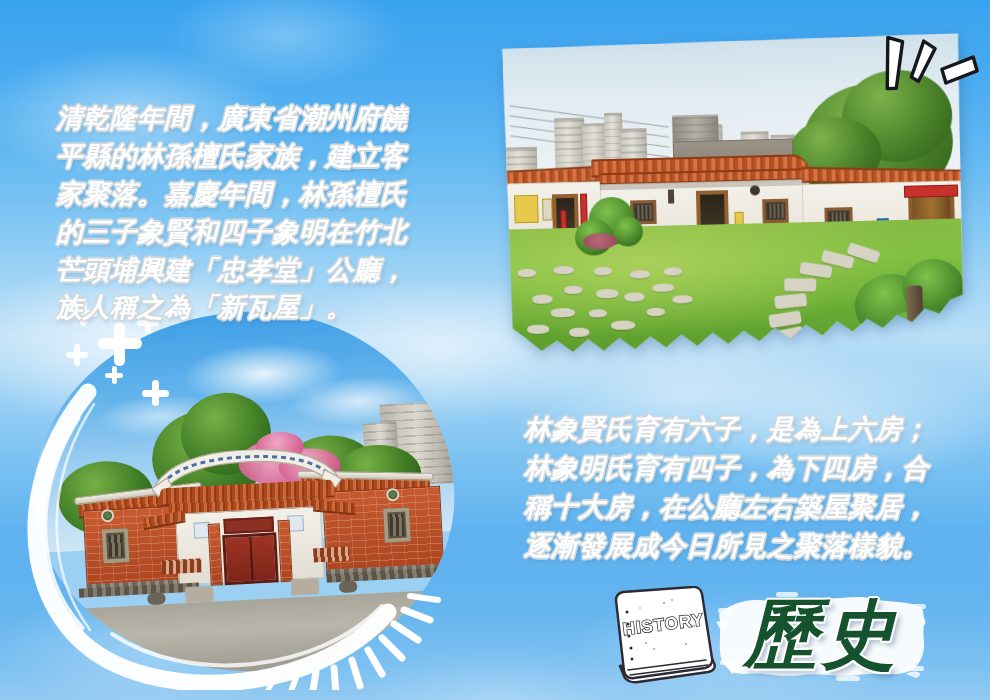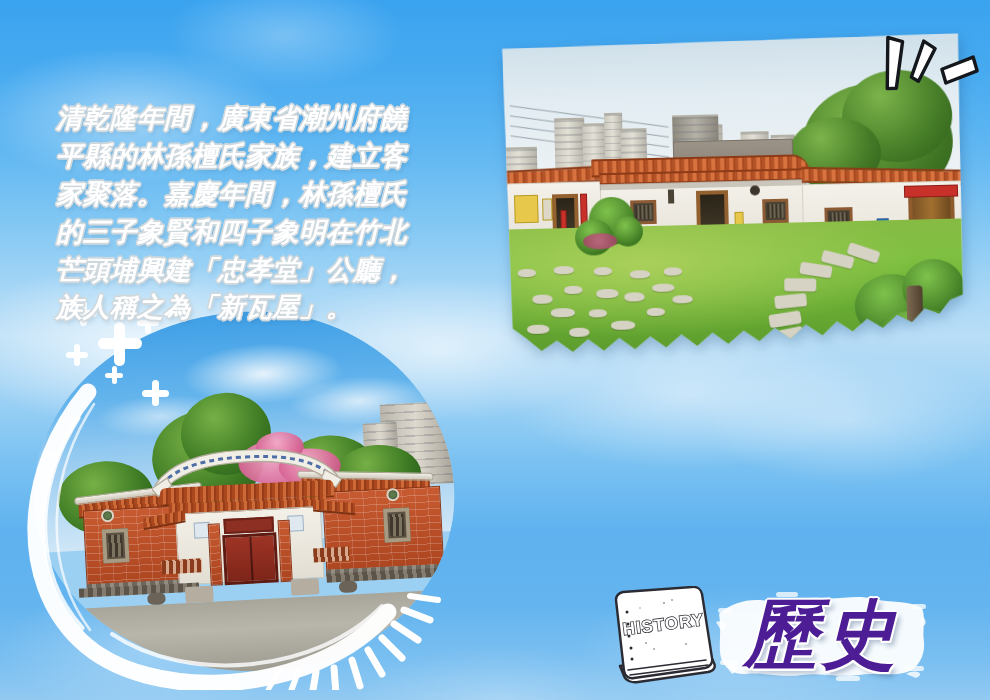--- a/index.html
+++ b/index.html
@@ -281,21 +281,21 @@
   
   #book-icon { position:absolute; left:602px; top:586px; width:122px; height:100px; }
   #history-title-wrap {
     position:absolute; left:716px; top:588px; width:212px; height:96px;
   }
   #brush-stroke { position:absolute; inset:0; width:100%; height:100%; }
   #history-title {
     position:absolute; left:0; top:0; width:100%; height:100%;
     display:flex; align-items:center; justify-content:center;
     font-size:74px; font-weight:700; font-style:italic;
-    color:#4c1d95; letter-spacing:4px;
+    color:#14532d; letter-spacing:4px;
     text-shadow:
       2px 0 0 #fff, -2px 0 0 #fff, 0 2px 0 #fff, 0 -2px 0 #fff,
       1.5px 1.5px 0 #fff, -1.5px 1.5px 0 #fff,
       1.5px -1.5px 0 #fff, -1.5px -1.5px 0 #fff,
       4px 5px 5px rgba(20,50,95,.30);
     white-space:nowrap;
   }
 </style>
 </head>
 <body>
@@ -558,20 +558,24 @@
     </g>
   </svg>
 
   <div class="body-text" id="text-history-origin">清乾隆年間，廣東省潮州府饒
 平縣的林孫檀氏家族，建立客
 家聚落。嘉慶年間，林孫檀氏
 的三子象賢和四子象明在竹北
 芒頭埔興建「忠孝堂」公廳，
 族人稱之為「新瓦屋」。</div>
 
+  <div class="body-text" id="text-branches">林象賢氏育有六子，是為上六房；
+林象明氏育有四子，為下四房，合
+稱十大房，在公廳左右築屋聚居，
+逐漸發展成今日所見之聚落樣貌。</div>
 
   <svg id="book-icon" viewBox="0 0 122 100">
     <g stroke="#2b2b33" stroke-width="2.4" stroke-linejoin="round" stroke-linecap="round" fill="#ffffff">
 
       <path d="M18,80 L22,90 C24,95 30,97 36,96 L106,86 C112,85 114,81 112,77 L108,68 Z"></path>
 
       <path d="M14,14 C14,10 17,7 21,6 L90,1 C95,0.5 99,3 100,8 L110,72
                C111,77 108,81 103,82 L32,92 C27,93 23,90 22,85 Z"></path>
 
       <path d="M22,85 L18,80"></path>

